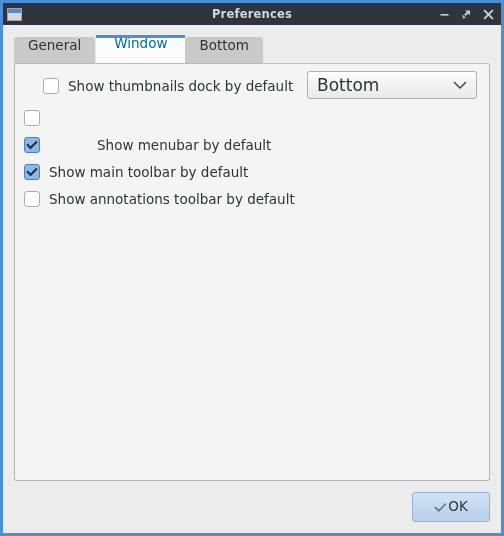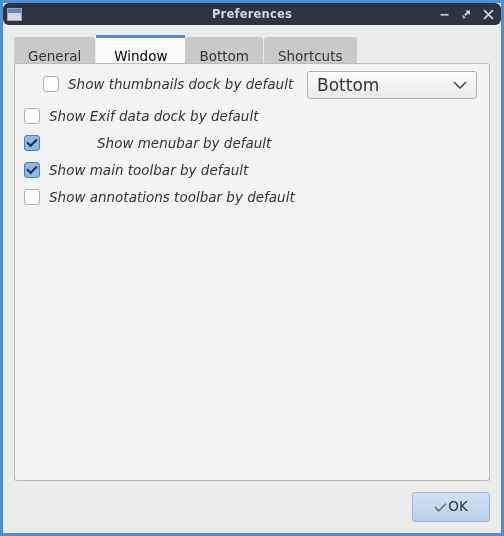--- a/index.html
+++ b/index.html
@@ -29,21 +29,20 @@
 
   
   .titlebar {
     position: relative;
     height: 22px;
     background: #2f343f;
     flex: 0 0 auto;
     display: flex;
     align-items: center;
     padding: 0 6px 0 4px;
-    border-radius: 6px;
   }
   .app-icon {
     width: 15px;
     height: 13px;
     box-sizing: border-box;
     border: 1px solid #9aa2b0;
     background: #d8d8d8;
     position: relative;
     flex: 0 0 auto;
   }
@@ -95,35 +94,35 @@
     left: 11px;
     top: 10px;
     display: flex;
     align-items: flex-end;
     height: 29px;
   }
   .tab {
     position: relative;
     height: 27px;
     display: flex;
-    align-items: flex-end;
+    align-items: flex-start;
     justify-content: center;
     padding: 0 14px;
     font-size: 13.5px;
     color: #2e3436;
     background: #c9c9c9;
     border-top-left-radius: 3px;
     border-top-right-radius: 3px;
     box-sizing: border-box;
     margin-right: 1px;
   }
   .tab.active {
     background: #fbfbfb;
     height: 29px;
-    color: #000000;
+    color: #0369a1;
     padding: 0 18px;
     margin-right: 0;
     border-top-left-radius: 2px;
     border-top-right-radius: 2px;
   }
   .tab.active::before {
     content: "";
     position: absolute;
     left: 0; right: 0; top: 0;
     height: 3px;
@@ -141,23 +140,22 @@
     background: #f4f4f4;
     border: 1px solid #b6b6b6;
     border-top-color: #bdbdbd;
     border-radius: 3px;
   }
 
   
   .opt-row {
     position: absolute;
     display: flex;
-    align-items: flex-start;
+    align-items: center;
     height: 20px;
-    font-style: italic;
   }
   .opt-row.r0 { left: 28px;  top: 12px; }
   .opt-row.r1 { left: 9px;   top: 44px; }
   .opt-row.r2 { left: 9px;   top: 71px; gap: 48px; }
   .opt-row.r3 { left: 9px;   top: 98px; }
   .opt-row.r4 { left: 9px;   top: 125px; }
 
   .checkbox {
     width: 16px;
     height: 16px;
@@ -283,44 +281,40 @@
     <div class="tabstrip">
       <div class="tab">
         <span>General</span>
       </div>
       <div class="tab active">
         <span>Window</span>
       </div>
       <div class="tab">
         <span>Bottom</span>
       </div>
-      <div class="tab">
-        <span>Shortcuts</span>
-      </div>
     </div>
 
     <div class="panel">
 
       <div class="opt-row r0">
         <span class="checkbox"></span>
         <span class="opt-label">Show thumbnails dock by default</span>
       </div>
 
       <div class="combo">
         <span class="combo-value">Bottom</span>
         <span class="combo-arrow">
           <svg width="14" height="9" viewBox="0 0 14 9">
               <path d="M1.5 1.5 L7 7 L12.5 1.5" fill="none" stroke="currentColor" stroke-width="1.6" stroke-linecap="round" stroke-linejoin="round"></path>
             </svg>
         </span>
       </div>
 
       <div class="opt-row r1">
         <span class="checkbox"></span>
-        <span class="opt-label">Show Exif data dock by default</span>
       </div>
 
       <div class="opt-row r2">
         <span class="checkbox checked"></span>
         <span class="opt-label">Show menubar by default</span>
       </div>
 
       <div class="opt-row r4">
         <span class="checkbox"></span>
         <span class="opt-label">Show annotations toolbar by default</span>

